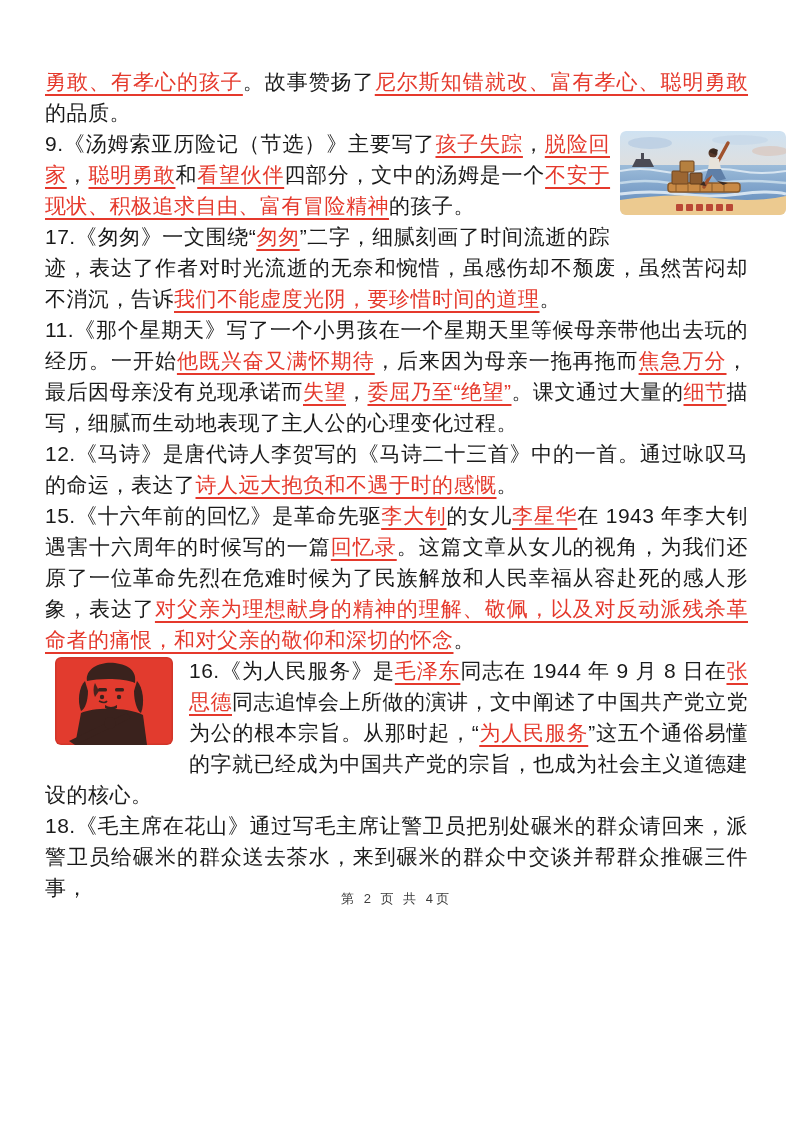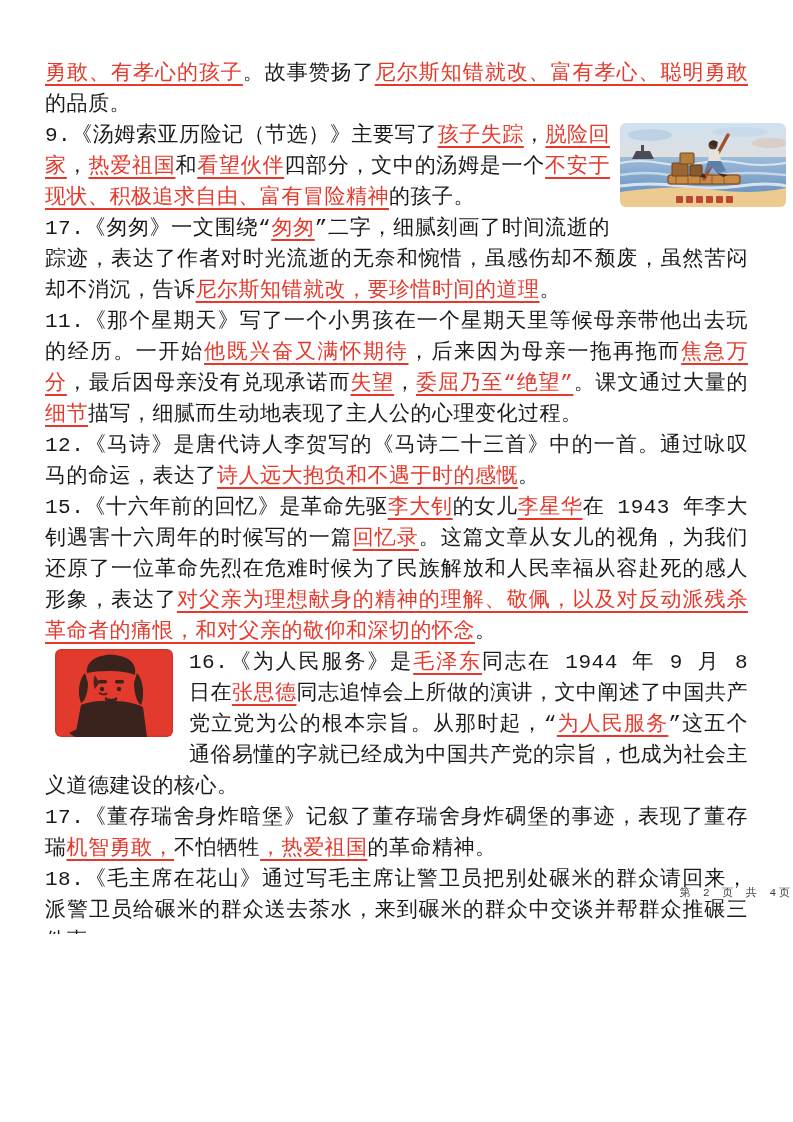--- a/index.html
+++ b/index.html
@@ -3,24 +3,24 @@
 <meta charset="utf-8">
 <style>
   :root{
     --red:#e5392c;
     --ink:#1a1a1a;
   }
   html,body{margin:0;padding:0;background:#ffffff;}
   .page{
     position:relative;
     width:793px;height:926px;
-    margin:8px auto;
+    margin:16px auto;
     background:#ffffff;
     overflow:hidden;
-    font-family:Liberation Mono, monospace;
+    font-family:Liberation Sans, sans-serif;
     color:var(--ink);
   }
   .content{
     padding:50px 45px 0 45px;
     font-size:21px;
     line-height:31px;
     letter-spacing:0.5px;
   }
   .para{
     margin:0;
@@ -44,22 +44,22 @@
   }
   .float-woodcut{
     float:left;
     width:118px;height:88px;
     margin:2px 16px 5px 10px;
   }
   .float-raft svg,.float-woodcut svg{display:block;border-radius:6px;}
   .footer{
     position:absolute;
     left:0;right:0;bottom:34px;
-    text-align:right;
-    font-size:11px;
+    text-align:center;
+    font-size:13px;
     letter-spacing:3px;
     color:#3d3d3d;
   }
 </style>
 </head>
 <body>
 
 <div class="page">
   <div class="content">
 
@@ -111,24 +111,24 @@
           </g>
           <g fill="#b23226" opacity="0.85">
             <rect x="56" y="73" width="7" height="7" rx="1"></rect>
             <rect x="66" y="73" width="7" height="7" rx="1"></rect>
             <rect x="76" y="73" width="7" height="7" rx="1"></rect>
             <rect x="86" y="73" width="7" height="7" rx="1"></rect>
             <rect x="96" y="73" width="7" height="7" rx="1"></rect>
             <rect x="106" y="73" width="7" height="7" rx="1"></rect>
           </g>
         </svg>
-      </span><span class="runs"><span class="blk">9.《汤姆索亚历险记（节选）》主要写了</span><span class="red">孩子失踪</span><span class="blk">，</span><span class="red">脱险回家</span><span class="blk">，</span><span class="red">热爱祖国</span><span class="blk">和</span><span class="red">看望伙伴</span><span class="blk">四部分，文中的汤姆是一个</span><span class="red">不安于现状、积极追求自由、富有冒险精神</span><span class="blk">的孩子。</span></span>
+      </span><span class="runs"><span class="blk">9.《汤姆索亚历险记（节选）》主要写了</span><span class="red">孩子失踪</span><span class="blk">，</span><span class="red">脱险回家</span><span class="blk">，</span><span class="red">聪明勇敢</span><span class="blk">和</span><span class="red">看望伙伴</span><span class="blk">四部分，文中的汤姆是一个</span><span class="red">不安于现状、积极追求自由、富有冒险精神</span><span class="blk">的孩子。</span></span>
     </p>
 
-    <p class="para"><span class="blk">17.《匆匆》一文围绕“</span><span class="red">匆匆</span><span class="blk">”二字，细腻刻画了时间流逝的踪迹，表达了作者对时光流逝的无奈和惋惜，虽感伤却不颓废，虽然苦闷却不消沉，告诉</span><span class="red">尼尔斯知错就改，要珍惜时间的道理</span><span class="blk">。</span></p>
+    <p class="para"><span class="blk">17.《匆匆》一文围绕“</span><span class="red">匆匆</span><span class="blk">”二字，细腻刻画了时间流逝的踪迹，表达了作者对时光流逝的无奈和惋惜，虽感伤却不颓废，虽然苦闷却不消沉，告诉</span><span class="red">我们不能虚度光阴，要珍惜时间的道理</span><span class="blk">。</span></p>
     <p class="para"><span class="blk">11.《那个星期天》写了一个小男孩在一个星期天里等候母亲带他出去玩的经历。一开始</span><span class="red">他既兴奋又满怀期待</span><span class="blk">，后来因为母亲一拖再拖而</span><span class="red">焦急万分</span><span class="blk">，最后因母亲没有兑现承诺而</span><span class="red">失望</span><span class="blk">，</span><span class="red">委屈乃至“绝望”</span><span class="blk">。课文通过大量的</span><span class="red">细节</span><span class="blk">描写，细腻而生动地表现了主人公的心理变化过程。</span></p>
     <p class="para"><span class="blk">12.《马诗》是唐代诗人李贺写的《马诗二十三首》中的一首。通过咏叹马的命运，表达了</span><span class="red">诗人远大抱负和不遇于时的感慨</span><span class="blk">。</span></p>
     <p class="para"><span class="blk">15.《十六年前的回忆》是革命先驱</span><span class="red">李大钊</span><span class="blk">的女儿</span><span class="red">李星华</span><span class="blk">在 1943 年李大钊遇害十六周年的时候写的一篇</span><span class="red">回忆录</span><span class="blk">。这篇文章从女儿的视角，为我们还原了一位革命先烈在危难时候为了民族解放和人民幸福从容赴死的感人形象，表达了</span><span class="red">对父亲为理想献身的精神的理解、敬佩，以及对反动派残杀革命者的痛恨，和对父亲的敬仰和深切的怀念</span><span class="blk">。</span></p>
 
     <p class="para">
       <span class="float-woodcut">
         <svg viewBox="0 0 118 88" width="118" height="88" xmlns="http://www.w3.org/2000/svg">
           <rect x="0" y="0" width="118" height="88" rx="6" fill="#e23b2e"></rect>
           <rect x="0" y="0" width="118" height="88" rx="6" fill="none" stroke="#c22f24" stroke-width="3" opacity="0.5"></rect>
           <g fill="#3a221d">
@@ -143,20 +143,19 @@
             <path d="M50,48 Q56,52 62,48 L62,51 Q56,55 50,51 Z"></path>
             <path d="M26,56 C38,50 74,50 88,58 L92,88 L20,88 Z"></path>
             <path d="M14,84 L72,56 L76,61 L20,88 Z"></path>
             <circle cx="55" cy="66" r="6"></circle>
           </g>
           <path d="M44,44 Q50,47 52,44" stroke="#3a221d" stroke-width="1.6" fill="none"></path>
         </svg>
       </span><span class="runs"><span class="blk">16.《为人民服务》是</span><span class="red">毛泽东</span><span class="blk">同志在 1944 年 9 月 8 日在</span><span class="red">张思德</span><span class="blk">同志追悼会上所做的演讲，文中阐述了中国共产党立党为公的根本宗旨。从那时起，“</span><span class="red">为人民服务</span><span class="blk">”这五个通俗易懂的字就已经成为中国共产党的宗旨，也成为社会主义道德建设的核心。</span></span>
     </p>
 
-    <p class="para"><span class="blk">17.《董存瑞舍身炸暗堡》记叙了董存瑞舍身炸碉堡的事迹，表现了董存瑞</span><span class="red">机智勇敢，</span><span class="blk">不怕牺牲</span><span class="red">，热爱祖国</span><span class="blk">的革命精神。</span></p>
     <p class="para"><span class="blk">18.《毛主席在花山》通过写毛主席让警卫员把别处碾米的群众请回来，派警卫员给碾米的群众送去茶水，来到碾米的群众中交谈并帮群众推碾三件事，</span></p>
   </div>
 
   <div class="footer">
     <span>第 2 页 共 4页</span>
   </div>
 </div>
 
 </body></html>

